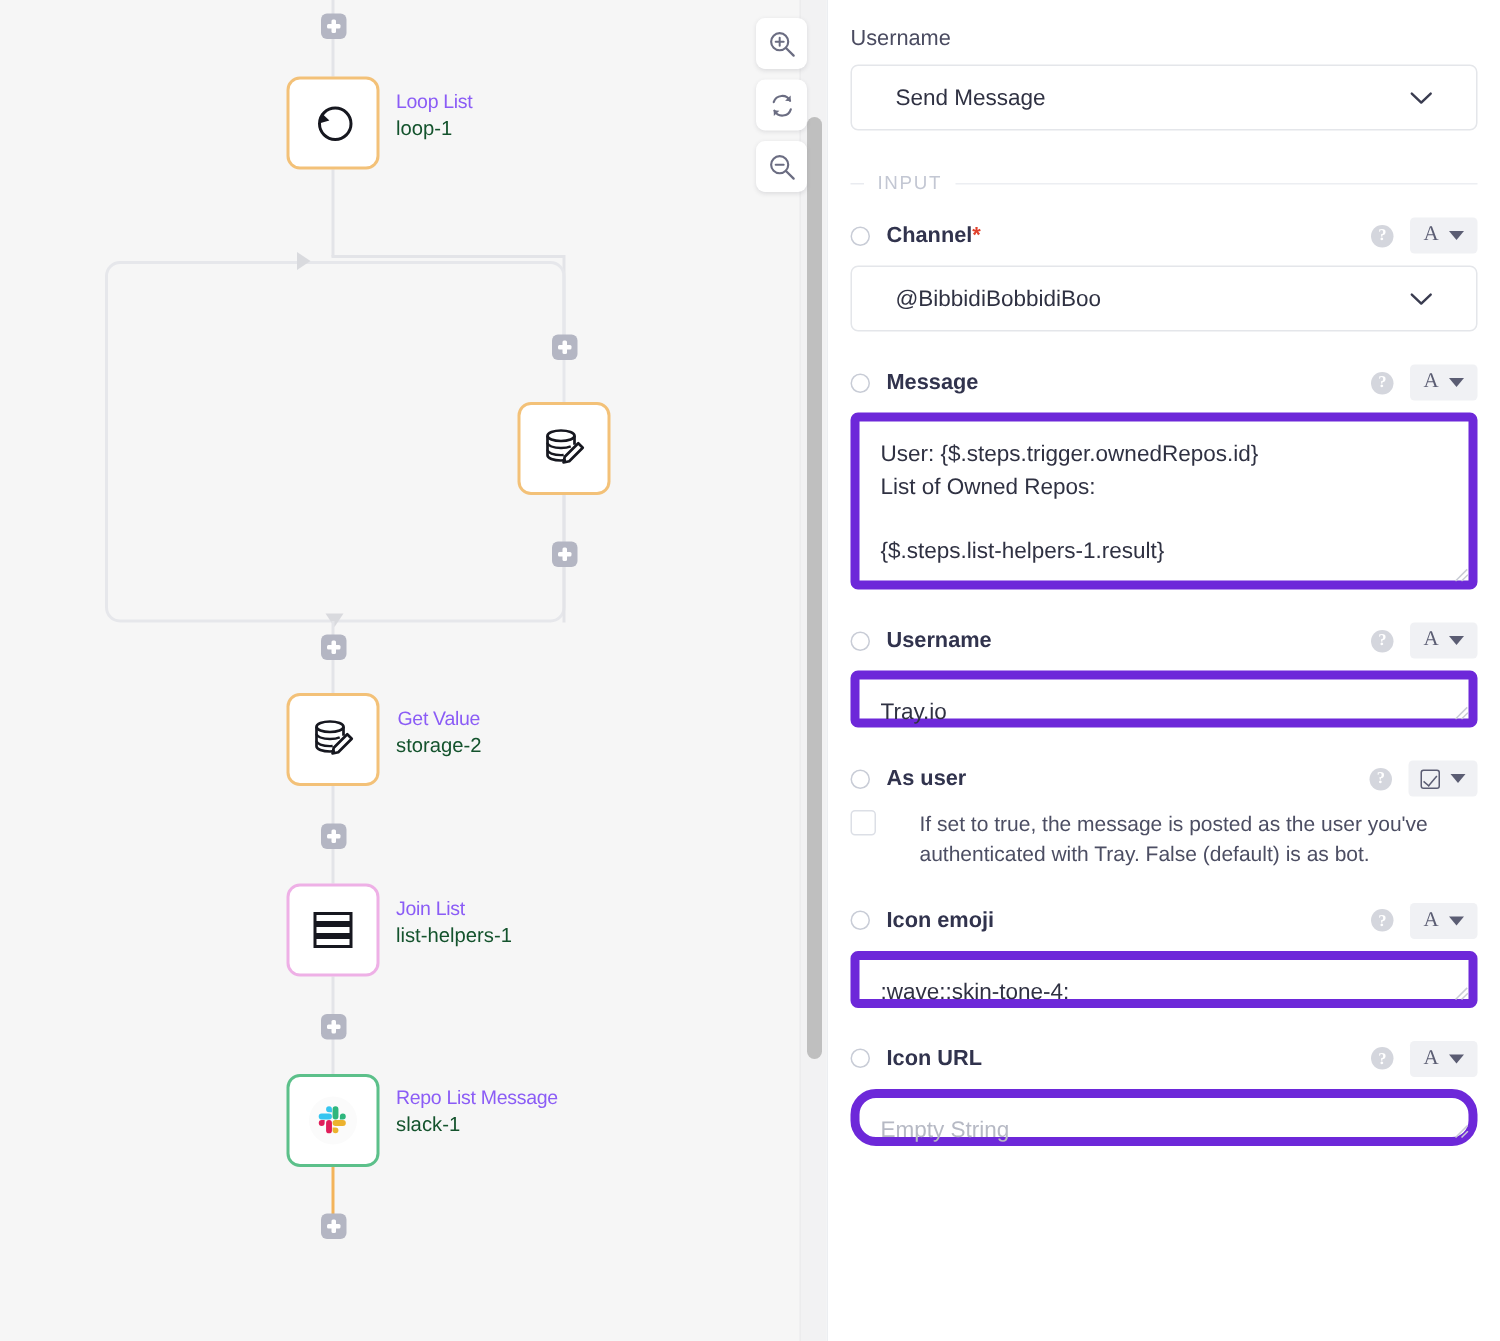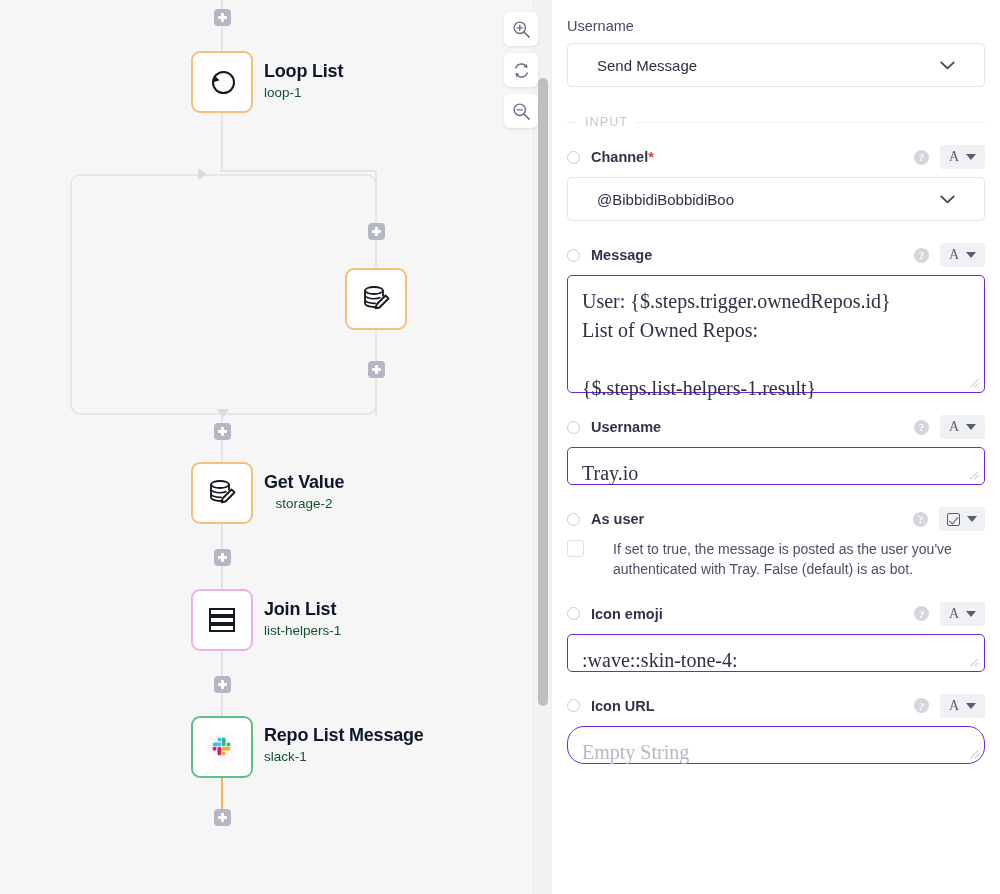--- a/index.html
+++ b/index.html
@@ -76,21 +76,21 @@
   .node.amber  { border: 2px solid #f3c178; }
   .node.pink   { border: 2px solid #eeb0e6; }
   .node.green  { border: 2px solid #5cc08a; }
 
   .node-label {
     position: absolute;
     z-index: 4;
     user-select: none;
   }
   .node-title {
-    font-size: 18px; font-weight: bold; color: #0f172a;
+    font-size: 13px; font-weight: normal; color: #8b5cf6;
     letter-spacing: -0.2px; line-height: 1.25;
   }
   .node-sub {
     font-size: 13.5px; color: #14532d; margin-top: 2px; line-height: 1.2;
   }
 
   
   .zoom-toolbar {
     position: absolute; right: 13px; top: 12px;
     display: flex; flex-direction: column; gap: 7px;
@@ -204,29 +204,29 @@
   .cbglyph::after {
     content: ""; position: absolute; left: 3px; top: 1px;
     width: 4px; height: 8px;
     border-right: 1.6px solid #5b5d73;
     border-bottom: 1.6px solid #5b5d73;
     transform: rotate(40deg);
   }
 
   .textbox {
     width: 100%;
-    border: 1px solid #6d28d9; border-radius: 5px;
+    border: 6px solid #6d28d9; border-radius: 5px;
     background: #fff;
     padding: 11px 14px;
-    font-size: 20px; color: #2f3142;
+    font-size: 15px; color: #2f3142;
     line-height: 1.45;
     position: relative;
     white-space: pre-wrap;
     cursor: text;
-    font-family: Liberation Serif, serif;
+    font-family: Liberation Sans, sans-serif;
   }
   .textbox.placeholder { color: #b6b9c4; border-radius: 17px; }
   .resize-grip {
     position: absolute; right: 3px; bottom: 2px;
     width: 10px; height: 10px;
     pointer-events: none;
   }
   .resize-grip::before, .resize-grip::after {
     content: ""; position: absolute; background: #c9ccd4; height: 1px;
     transform-origin: 0 0;

